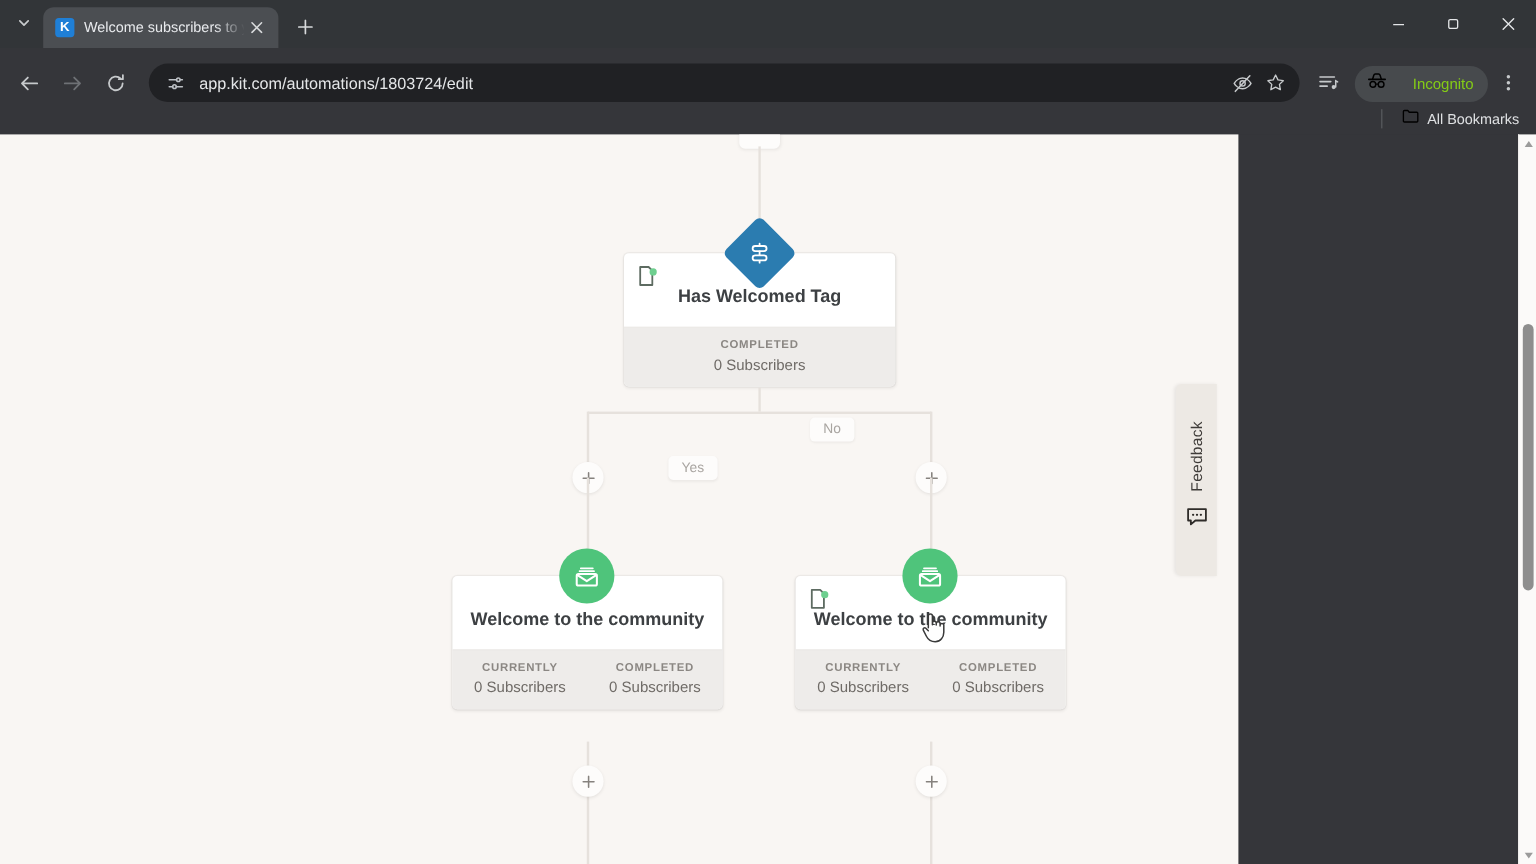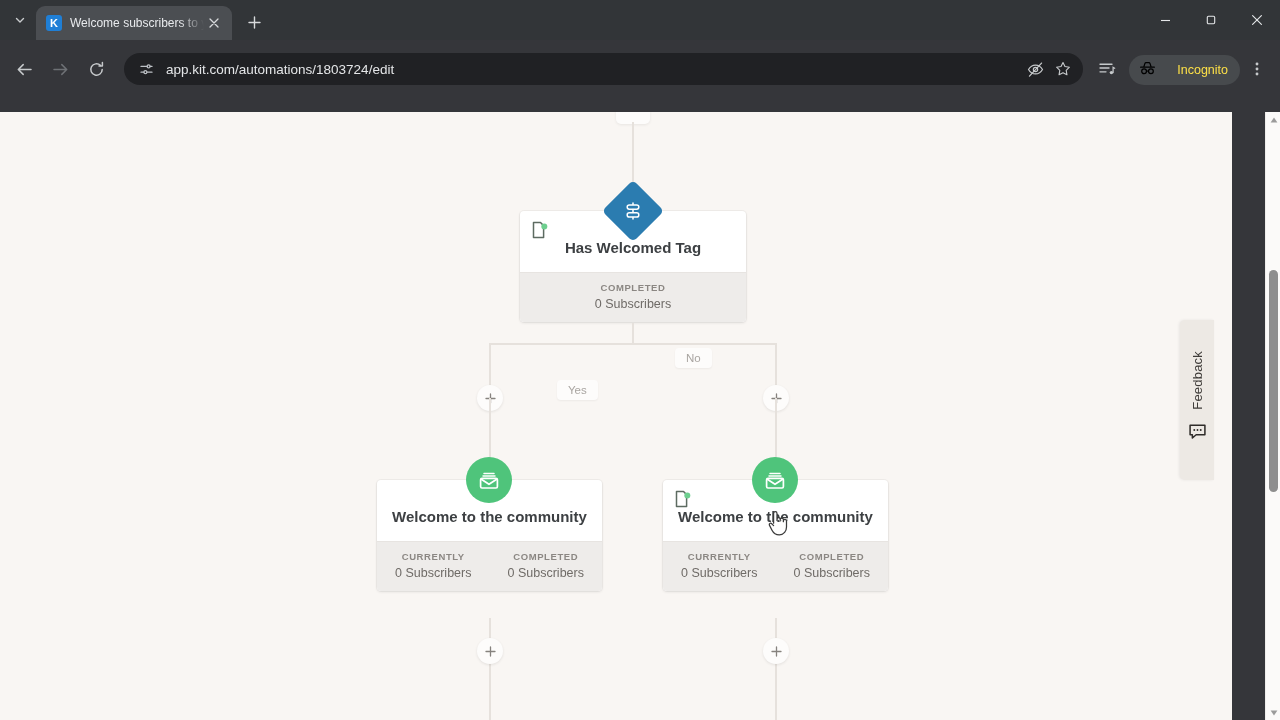--- a/index.html
+++ b/index.html
@@ -111,21 +111,21 @@
     display: flex; align-items: center; justify-content: center;
     color: #c6c9cb;
   }
   .incognito-chip {
     height: 30px; margin-left: 6px;
     background: #474a4d; border-radius: 15px;
     display: flex; align-items: center;
     padding: 0 12px 0 9px;
   }
   .incognito-chip .lbl {
-    font-size: 12.5px; color: #fde047; margin-left: 20px;
+    font-size: 12.5px; color: #84cc16; margin-left: 20px;
   }
   .menu-dots {
     width: 30px; height: 32px; margin-left: 2px;
     display: flex; align-items: center; justify-content: center;
     color: #c6c9cb; font-size: 16px; letter-spacing: 0;
   }
 
   .bookmarkbar {
     height: 27px; background: #35363a;
     display: flex; align-items: center;
@@ -142,21 +142,21 @@
     border-radius: 4px;
   }
   .bk-item .lbl {
     font-size: 12px; color: #dfe1e3; margin-left: 6px;
   }
 
   
   #viewport {
     position: absolute;
     left: 0; top: 112px;
-    width: 1232px; height: 608px;
+    width: 1032px; height: 608px;
     background: #f9f6f3;
     overflow: hidden;
     text-decoration: underline;
   }
 
   #canvas {
     position: absolute; inset: 0;
   }
 
   
@@ -432,20 +432,31 @@
 
     <div class="menu-dots">
       <svg width="16" height="16" viewBox="0 0 16 16">
           <circle cx="8" cy="3" r="1.45" fill="currentColor"></circle>
           <circle cx="8" cy="8" r="1.45" fill="currentColor"></circle>
           <circle cx="8" cy="13" r="1.45" fill="currentColor"></circle>
         </svg>
     </div>
   </div>
 
+  <div class="bookmarkbar">
+    <div class="bk-sep"></div>
+    <div class="bk-item">
+      <span>
+        <svg width="15" height="15" viewBox="0 0 16 16">
+            <path d="M1.6 12.6V4.2c0-.5.4-.9.9-.9h3l1.3 1.5h6.7c.5 0 .9.4.9.9v6.9c0 .5-.4.9-.9.9H2.5a.9.9 0 0 1-.9-.9Z" fill="none" stroke="currentColor" stroke-width="1.2" stroke-linejoin="round"></path>
+          </svg>
+      </span>
+      <span class="lbl">All Bookmarks</span>
+    </div>
+  </div>
 
   <div id="viewport">
     <div id="canvas">
 
       <div class="top-stub" style="left:616px; top:-2px;"></div>
 
       <div class="conn v" style="left:632px; top:10px; height:88px;"></div>
 
       <div class="node" style="left:520px; top:99px; width:226px;">
         <div class="node-body">

